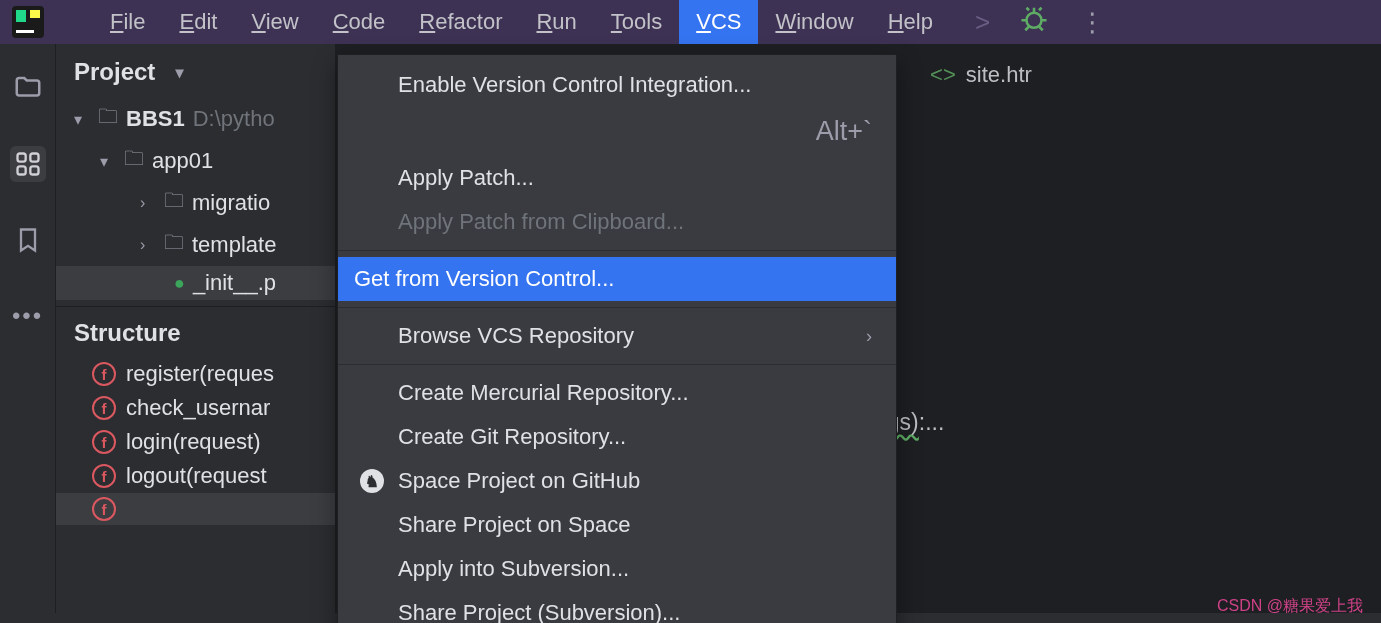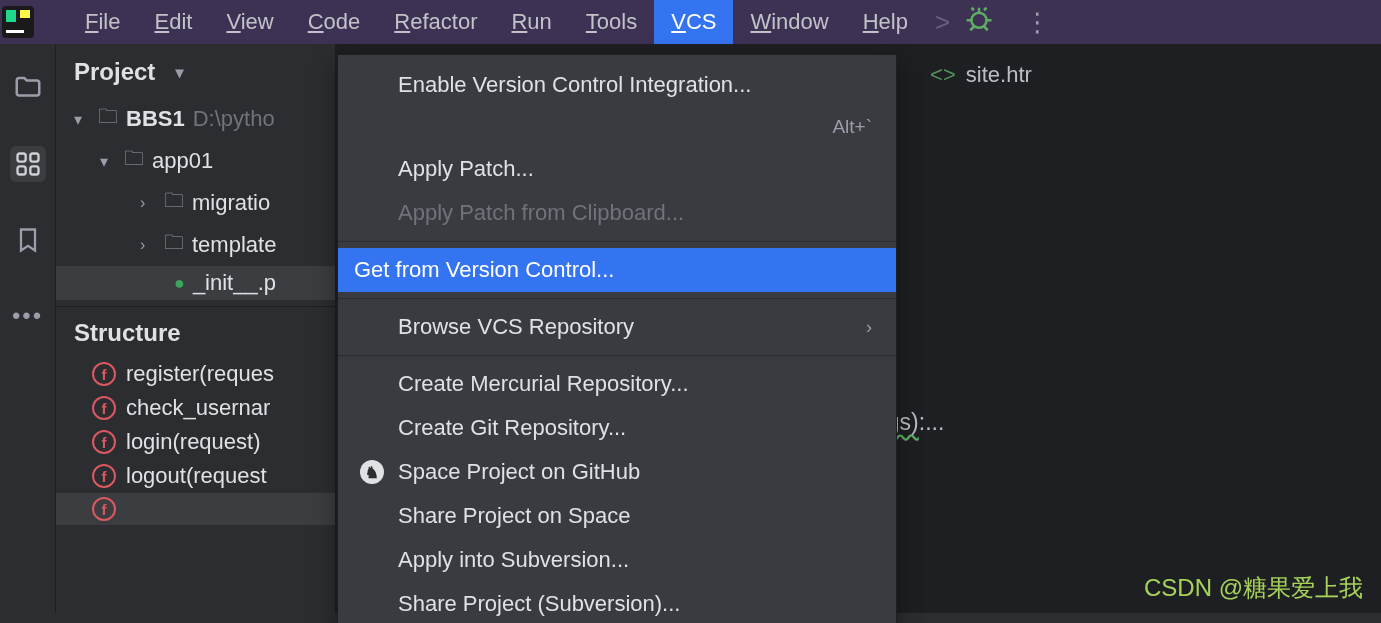--- a/index.html
+++ b/index.html
@@ -1,18 +1,18 @@
 <!DOCTYPE html>
 <html><head>
 <meta charset="utf-8">
 <style>
 * { margin: 0; padding: 0; box-sizing: border-box; font-family: -apple-system, "Segoe UI", sans-serif; }
 body { width: 1381px; height: 623px; background: #2b2d30; color: #bcbec4; overflow: hidden; position: relative; font-size: 22px; }
 
-.menubar { height: 44px; background: #3d3254; display: flex; align-items: center; gap: 4px; }
+.menubar { height: 44px; background: #3d3254; display: flex; align-items: center; padding-left: 10px; gap: 19px; }
 .app-logo { width: 36px; height: 36px; margin-right: 28px; display: flex; align-items: center; justify-content: center; }
 .menu-item { padding: 14px 17px; color: #c2c2c8; cursor: pointer; height: 54px; display: flex; align-items: center; }
 .menu-item.active { background: #3574f0; color: #fff; }
 .menu-sep { color: #6a5e85; margin-left: 6px; font-size: 26px; }
 .toolbar-right { display: flex; align-items: center; gap: 30px; margin-left: 10px; }
 .bug-icon { width: 30px; height: 30px; color: #5fad65; }
 .dots-icon { color: #9c9caa; font-size: 26px; letter-spacing: 2px; }
 
 .main-area { display: flex; height: calc(100% - 54px); }
 
@@ -42,29 +42,29 @@
 .tabs { height: 62px; display: flex; align-items: center; gap: 50px; padding-left: 270px; color: #bcbec4; font-size: 22px; }
 .tab { display: flex; align-items: center; gap: 10px; cursor: pointer; }
 .html-ic { color: #549159; font-size: 22px; }
 .code-body { padding: 10px 0 0 0; font-family: "JetBrains Mono", "Consolas", monospace; font-size: 23px; color: #bcbec4; }
 .code-line { padding: 2px 0 2px 345px; white-space: pre; }
 .kw-params { color: #bcbec4; }
 .wavy-underline { text-decoration: underline wavy #5fad65; text-underline-offset: 4px; }
 
 .dropdown { position: absolute; top: 54px; left: 337px; width: 560px; background: #393b40; border: 1px solid #1e1f22; border-radius: 0 0 6px 6px; box-shadow: 0 8px 24px rgba(0,0,0,0.4); padding: 8px 0; z-index: 100; }
 .dd-item { display: flex; align-items: center; padding: 9px 24px 9px 60px; color: #dfe1e5; cursor: pointer; position: relative; }
-.dd-item .shortcut { margin-left: auto; color: #9c9caa; font-size: 19px; }
+.dd-item .shortcut { margin-left: auto; color: #9c9caa; font-size: 27px; }
 .dd-item .sub-arrow { margin-left: auto; color: #9c9caa; font-size: 18px; }
 .dd-item.disabled { color: #6f737a; }
 .dd-item.selected { background: #3574f0; color: #fff; padding-left: 16px; }
 .dd-sep { height: 1px; background: #2b2d30; margin: 6px 0; }
 .dd-icon { position: absolute; left: 22px; width: 24px; height: 24px; display: flex; align-items: center; justify-content: center; }
 .gh-circle { width: 24px; height: 24px; border-radius: 50%; background: #dfe1e5; color: #2b2d30; display: flex; align-items: center; justify-content: center; font-size: 16px; font-weight: bold; }
 
-.watermark { position: absolute; bottom: 19px; right: 18px; color: #bef264; font-size: 24px; opacity: 0.85; }
+.watermark { position: absolute; bottom: 6px; right: 18px; color: #ec4899; font-size: 16px; opacity: 0.85; }
 </style>
 </head>
 <body>
 
 <div class="menubar">
   <div class="app-logo">
     <svg viewBox="0 0 36 36" width="36" height="36">
         <rect x="2" y="2" width="32" height="32" rx="4" fill="#1a1a1a"></rect>
         <path d="M6 6 L16 6 L16 18 L6 18 Z" fill="#21d789"></path>
         <path d="M20 6 L30 6 L30 14 L20 14 Z" fill="#fcf84a"></path>

